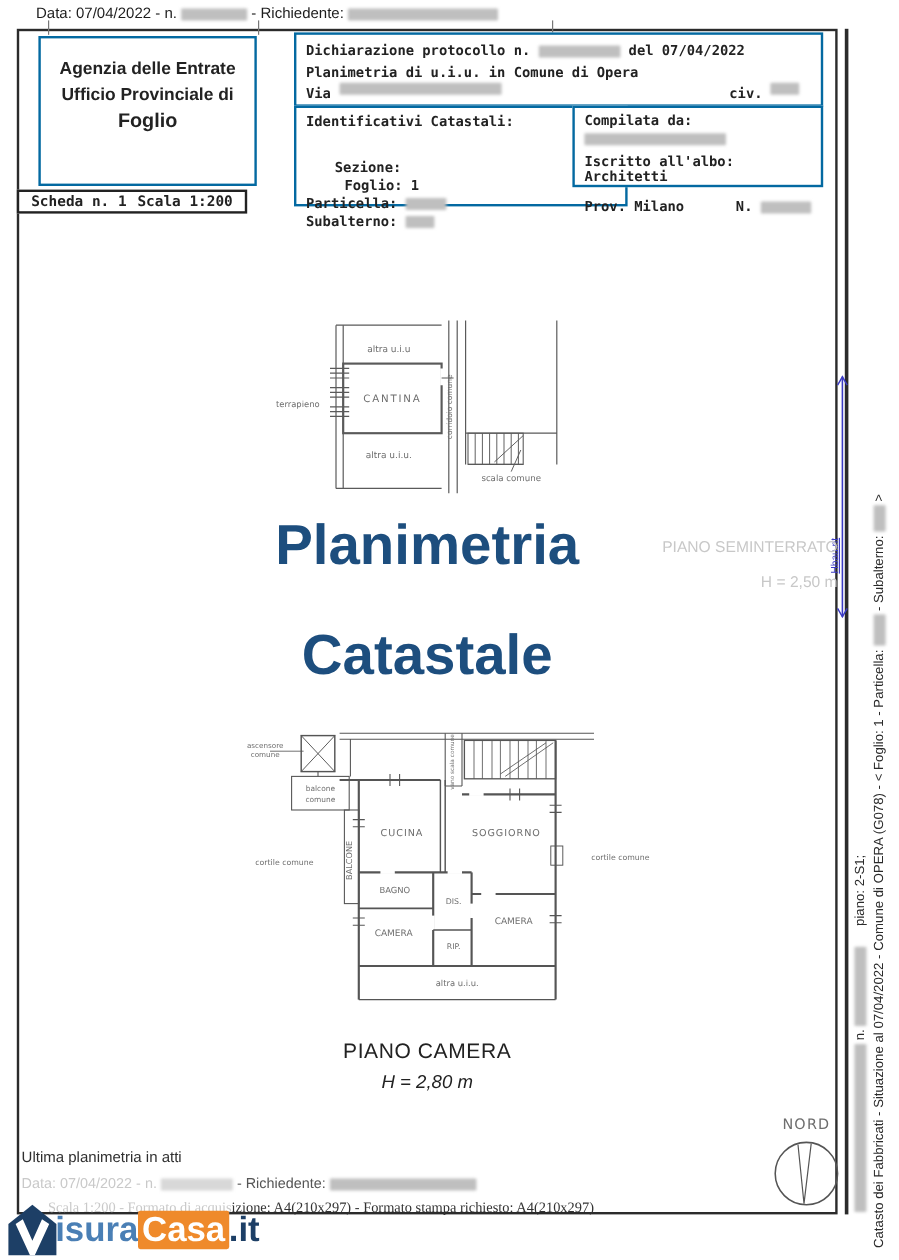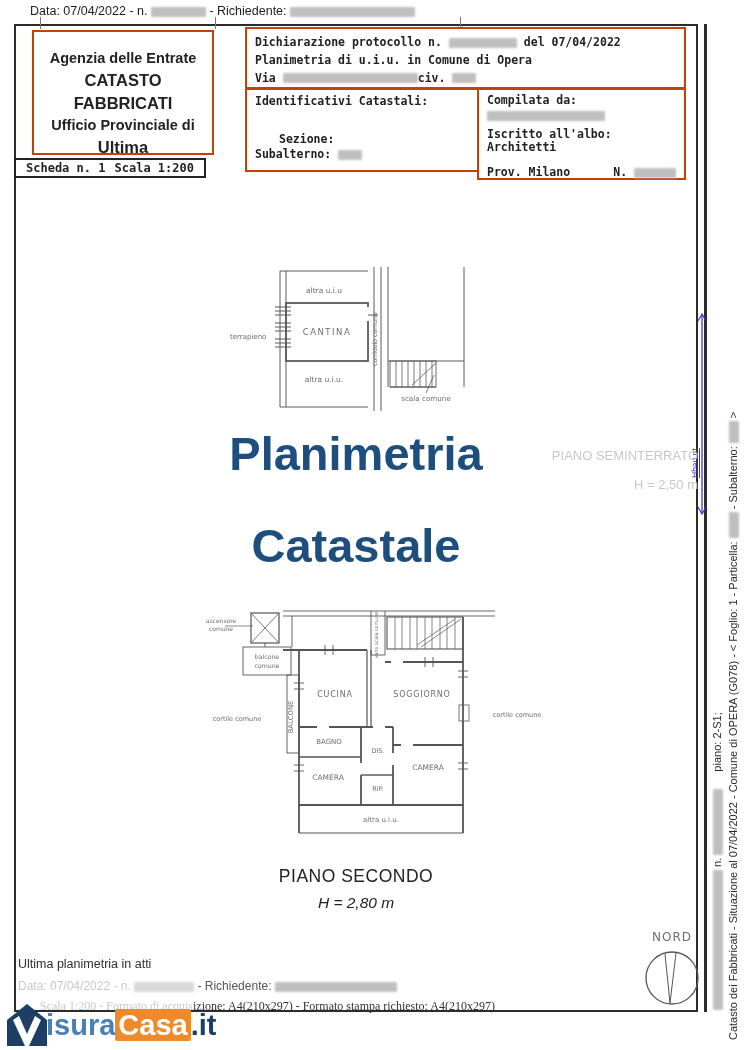--- a/index.html
+++ b/index.html
@@ -1,20 +1,20 @@
 <!DOCTYPE html>
 <html><head>
 <meta charset="utf-8">
 <style>
   html,body{margin:0;padding:0;}
   body{width:749px;height:1050px;position:relative;background:#ffffff;
        font-family:"Liberation Sans",sans-serif;color:#222;overflow:hidden;}
   .abs{position:absolute;}
   .mono{font-family:"DejaVu Sans Mono",monospace;font-weight:bold;}
-  .box{position:absolute;border:2px solid #c2410c;box-sizing:border-box;background:#fff;}
+  .box{position:absolute;border:2px solid #0369a1;box-sizing:border-box;background:#fff;}
   .redact{display:inline-block;background:#bfbfbf;height:10px;border-radius:1px;
           vertical-align:middle;filter:blur(1.2px);}
   .redact.light{background:#d8d8d8;}
   .tick{position:absolute;width:1px;height:12px;background:#777;}
   .vtext{position:absolute;transform:rotate(-90deg);transform-origin:0 0;
          white-space:nowrap;font-size:11px;color:#2a2a2a;}
   .faint{color:#c9c9c9;}
   .watermark{font-weight:bold;text-align:center;line-height:92px;}
   svg text{font-family:"DejaVu Sans",sans-serif;fill:#6e6e6e;}
 </style>
@@ -29,50 +29,54 @@
 </div>
 
 <div class="abs" style="left:14px;top:24px;width:684px;height:988px;border:2px solid #2b2b2b;box-sizing:border-box;"></div>
 <div class="abs" style="left:704px;top:24px;width:3px;height:988px;background:#2b2b2b;"></div>
 <div class="tick" style="left:40px;top:17px;"></div>
 <div class="tick" style="left:215px;top:17px;"></div>
 <div class="tick" style="left:460px;top:17px;"></div>
 
 <div class="box" style="left:32px;top:30px;width:182px;height:125px;text-align:center;font-weight:bold;padding-top:16px;">
   <div style="font-size:14.5px;line-height:21px;">Agenzia delle Entrate</div>
-  <div style="font-size:16.5px;line-height:23px;">CATASTO FABBRICATI</div>
   <div style="font-size:14.5px;line-height:21px;">Ufficio Provinciale di</div>
-  <div style="font-size:16.5px;line-height:23px;">Ultima</div>
+  <div style="font-size:16.5px;line-height:23px;">Foglio</div>
 </div>
 
 <div class="box mono" style="left:245px;top:27px;width:441px;height:62px;font-size:11.5px;padding:4px 8px;line-height:18px;">
   <div>
     <span>Dichiarazione protocollo n.</span>
     <span class="redact" style="width:68px;"></span>
     <span>del 07/04/2022</span>
   </div>
   <div>Planimetria di u.i.u. in Comune di Opera</div>
-  <div style="display:flex;align-items:center;">
+  <div style="display:flex;align-items:flex-start;">
     <span>Via</span>&nbsp;
     <span class="redact" style="width:135px;"></span>
-    <span style="">civ.</span>&nbsp;
+    <span style="margin-left:190px;">civ.</span>&nbsp;
     <span class="redact" style="width:24px;"></span>
   </div>
 </div>
 
 <div class="box mono" style="left:245px;top:88px;width:278px;height:84px;font-size:11.5px;padding:4px 8px;line-height:15px;">
   <div>Identificativi Catastali:</div>
   <div style="padding-left:24px;margin-top:23px;">Sezione:</div>
+  <div style="padding-left:32px;">Foglio: 1</div>
+  <div>
+    <span>Particella:</span>
+    <span class="redact" style="width:34px;"></span>
+  </div>
   <div>
     <span>Subalterno:</span>
     <span class="redact" style="width:24px;"></span>
   </div>
 </div>
 
-<div class="box mono" style="left:477px;top:88px;width:209px;height:92px;font-size:11.5px;padding:4px 8px;line-height:13px;">
+<div class="box mono" style="left:477px;top:88px;width:209px;height:68px;font-size:11.5px;padding:4px 8px;line-height:13px;">
   <div>Compilata da:</div>
   <div style="margin:2px 0 6px 0;"><span class="redact" style="width:118px;"></span></div>
   <div>Iscritto all'albo:</div>
   <div>Architetti</div>
   <div style="display:flex;justify-content:space-between;margin-top:12px;">
     <span>Prov. Milano</span>
     <span>
       <span>N.</span>
       <span class="redact" style="width:42px;"></span>
     </span>
@@ -177,21 +181,21 @@
   <text x="322" y="112" font-size="6.5" text-anchor="middle">cortile comune</text>
   <text x="134" y="139" font-size="7" text-anchor="middle">BAGNO</text>
   <text x="183" y="148" font-size="6.5" text-anchor="middle">DIS.</text>
   <text x="133" y="175" font-size="7.5" text-anchor="middle">CAMERA</text>
   <text x="233" y="165" font-size="7.5" text-anchor="middle">CAMERA</text>
   <text x="183" y="186" font-size="6.5" text-anchor="middle">RIP.</text>
   <text x="186" y="217" font-size="7" text-anchor="middle">altra u.i.u.</text>
 </svg>
 
 <div class="abs" style="left:14px;top:866px;width:684px;text-align:center;color:#222;">
-  <div style="font-size:17.5px;letter-spacing:0.5px;">PIANO SECONDO</div>
+  <div style="font-size:17.5px;letter-spacing:0.5px;">PIANO CAMERA</div>
   <div style="font-size:15.5px;margin-top:7px;font-style:italic;">H = 2,80 m</div>
 </div>
 
 <svg class="abs" style="left:642px;top:926px;" width="62" height="84" viewBox="0 0 62 84">
   <text x="30" y="15" font-size="12" letter-spacing="1" text-anchor="middle" fill="#222">NORD</text>
   <circle cx="30" cy="52" r="26" stroke="#555" stroke-width="1.3" fill="none"></circle>
   <path d="M28,77 L23,28 M28,77 L34,27" stroke="#555" stroke-width="1" fill="none"></path>
 </svg>
 
 <div class="abs" style="left:18px;top:957px;font-size:12.5px;color:#2f2f2f;">Ultima planimetria in atti</div>

